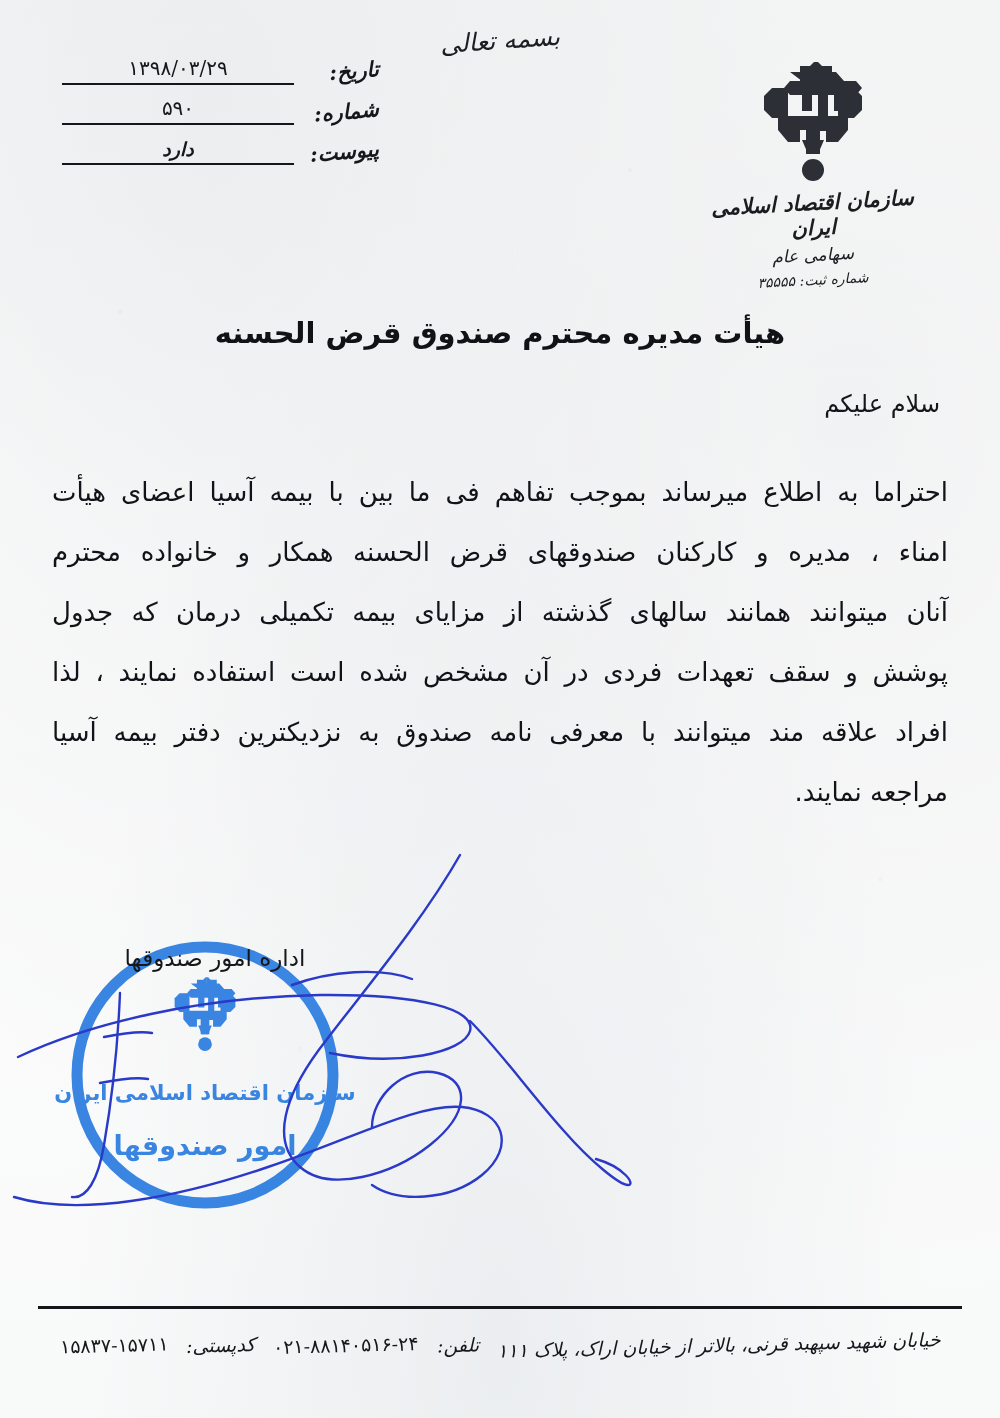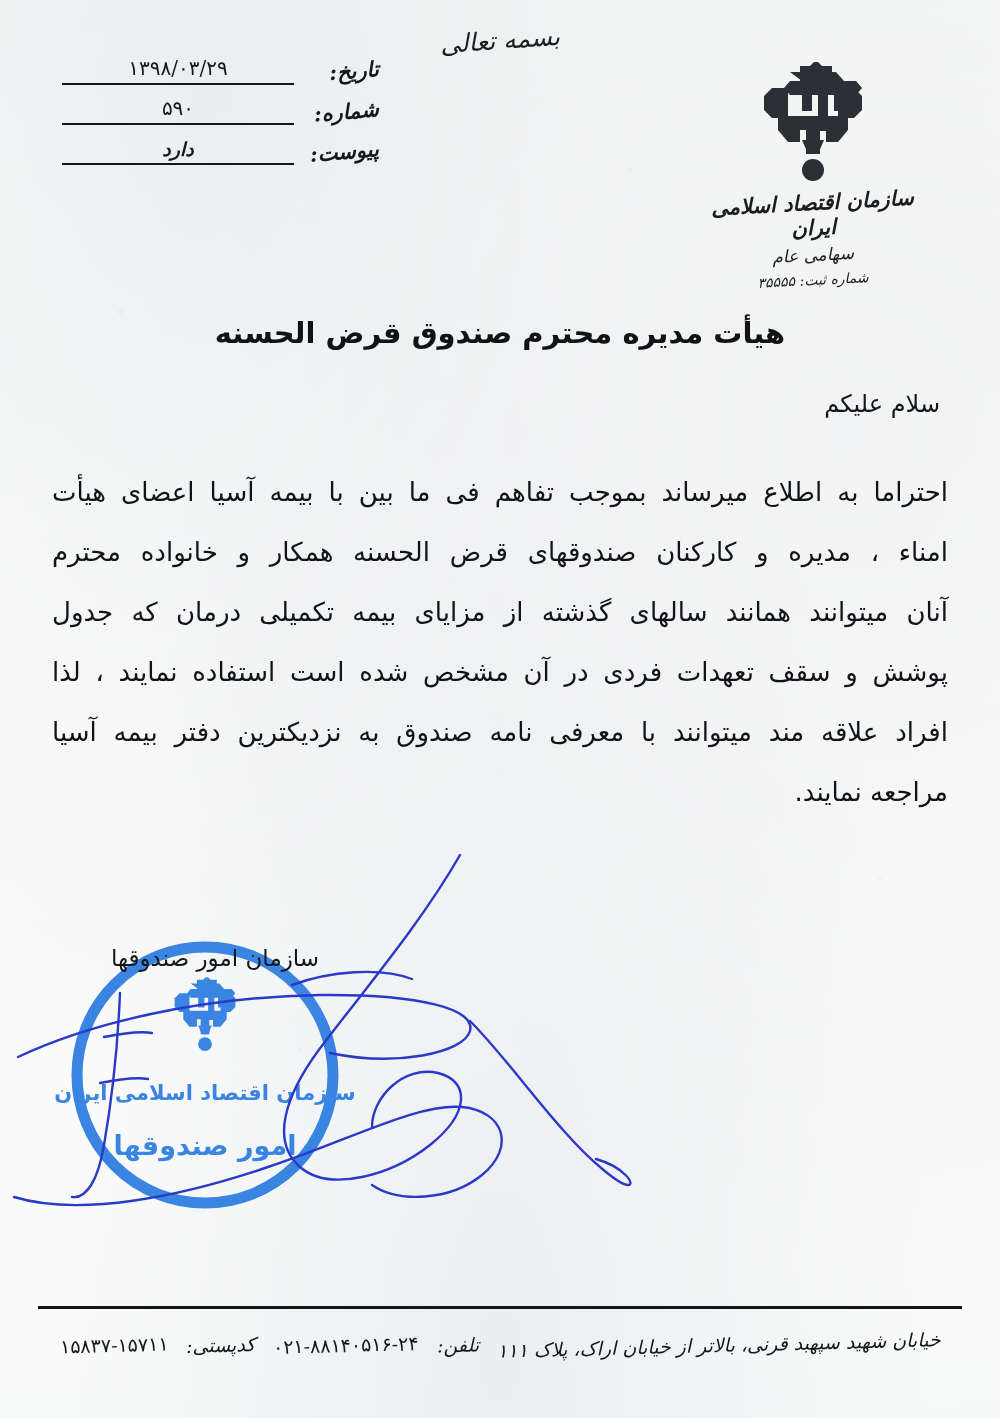--- a/index.html
+++ b/index.html
@@ -285,21 +285,21 @@
           <path d="M90 26 h16 l8 8 v14 l-8 8 h-16 z"></path>
           <path d="M30 54 h70 v14 l-10 12 h-12 v-12 h-6 v24 h-14 v-24 h-6 v12 h-12 l-10 -12 z"></path>
           <path d="M54 78 h22 l-6 14 h-10 z"></path>
           <circle cx="65" cy="108" r="11"></circle>
         </g>
         <text class="stamp-t1" x="205" y="255" text-anchor="middle" fill="#2f7fe0" font-family="DejaVu Sans, sans-serif" font-size="21" font-weight="bold" direction="rtl">سازمان اقتصاد اسلامی ایران</text>
         <text class="stamp-t2" x="205" y="310" text-anchor="middle" fill="#2f7fe0" font-family="DejaVu Sans, sans-serif" font-size="27" font-weight="bold" direction="rtl">امور صندوقها</text>
       </g>
     </svg>
 
-    <div class="dept-title">سازمان امور صندوقها</div>
+    <div class="dept-title">اداره امور صندوقها</div>
 
     <svg class="sign-svg" width="660" height="400" viewBox="0 0 660 400" aria-hidden="true">
       <g fill="none" stroke="#2a39c8" stroke-width="2.4" stroke-linecap="round">
         <path d="M460 10 C 420 80, 360 150, 318 206 C 286 250, 270 296, 300 322
                  C 330 348, 392 330, 430 300 C 470 268, 470 236, 438 228
                  C 404 220, 372 252, 372 282"></path>
         <path d="M18 212 C 90 178, 200 152, 320 150 C 420 149, 476 164, 470 186
                  C 464 208, 396 222, 330 208"></path>
         <path d="M14 352 C 80 372, 180 352, 268 322 C 352 294, 418 258, 462 262
                  C 504 266, 516 302, 482 330 C 450 356, 398 358, 372 340"></path>

